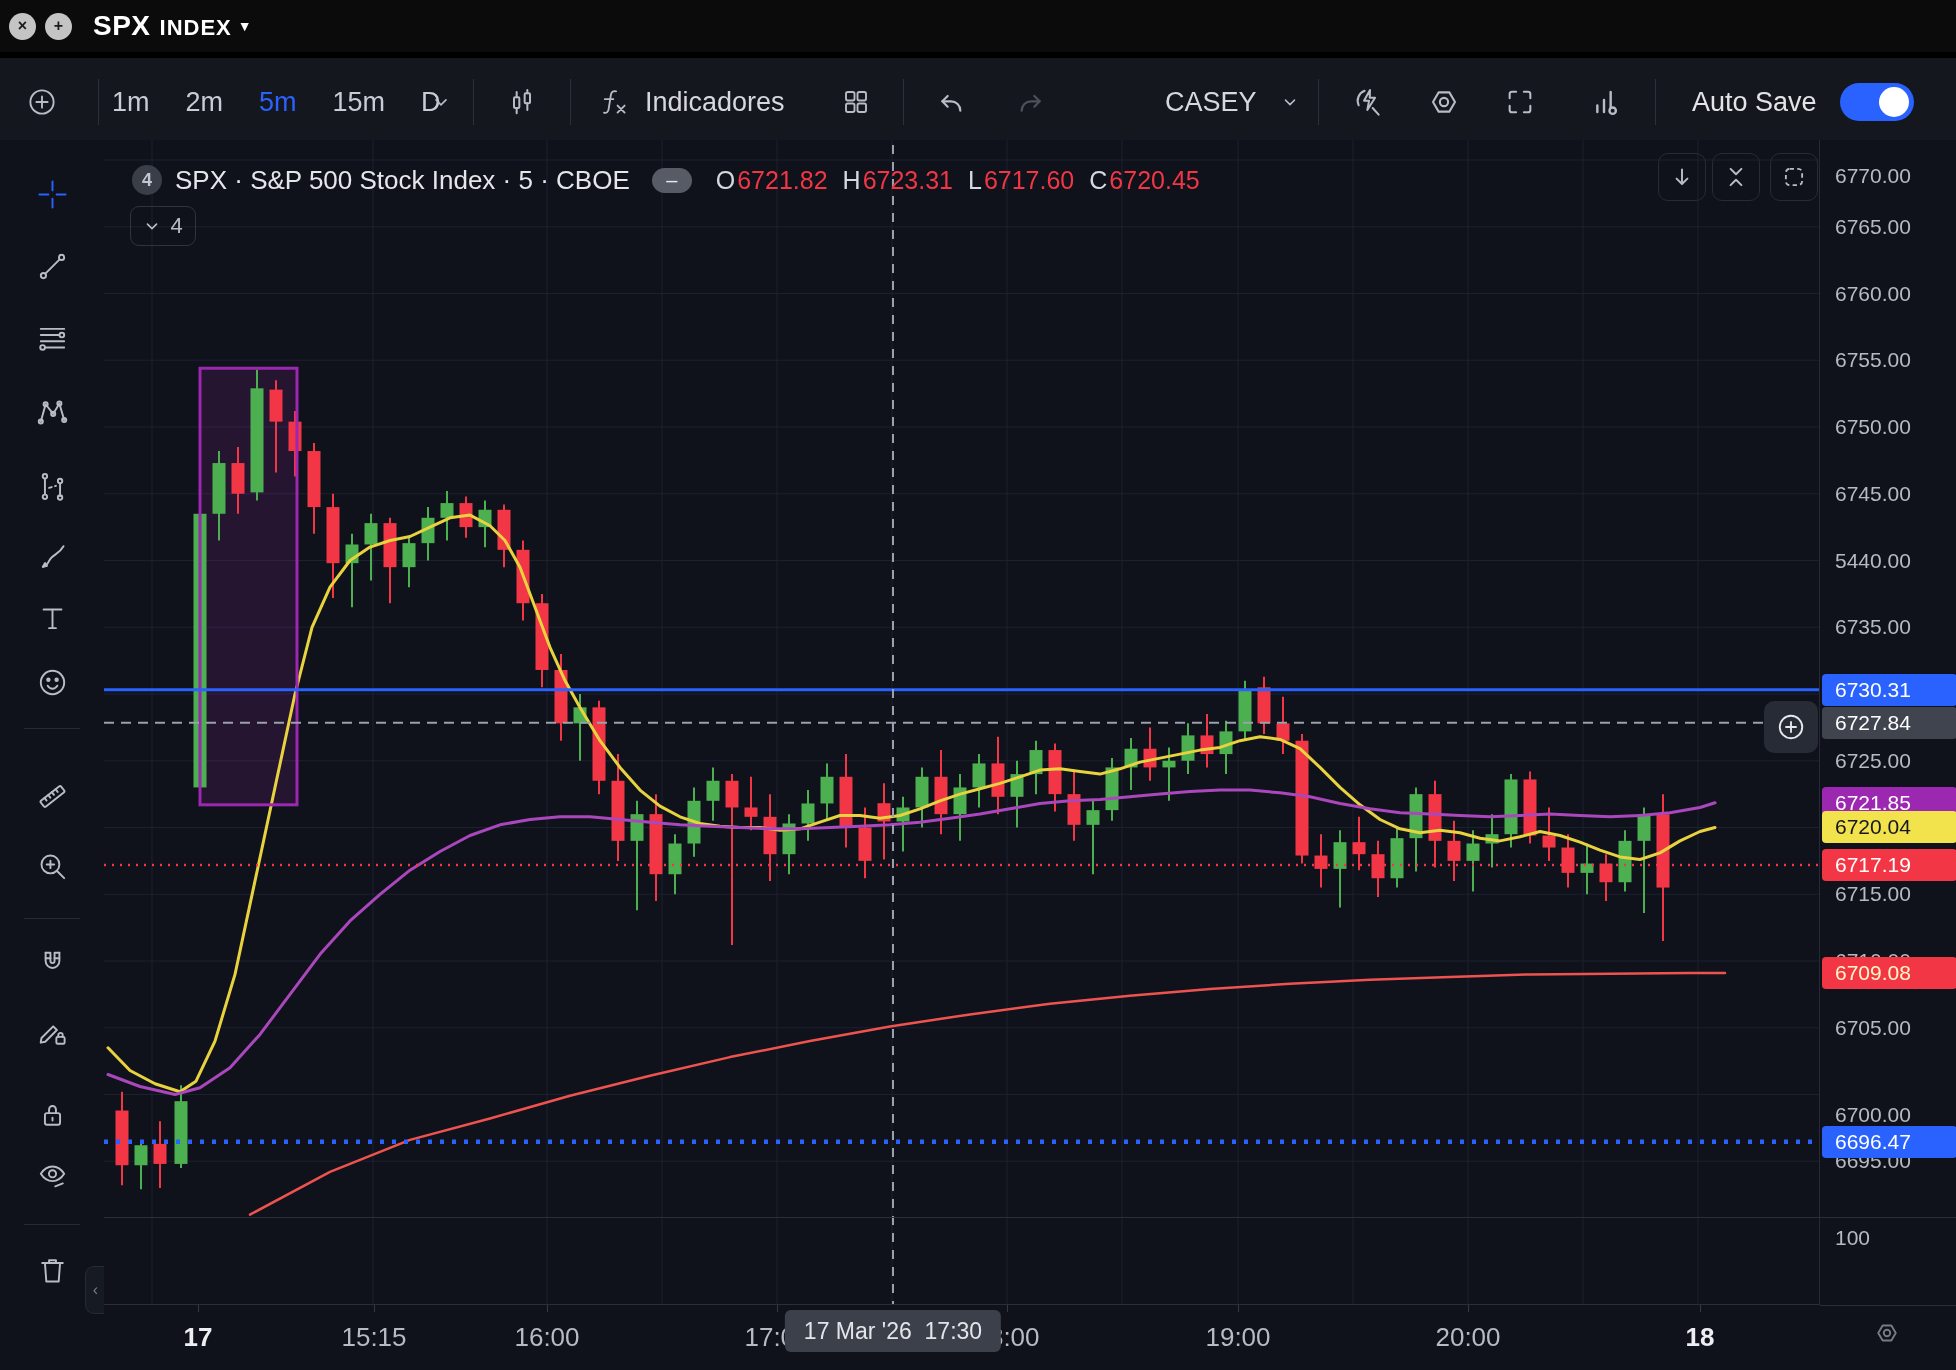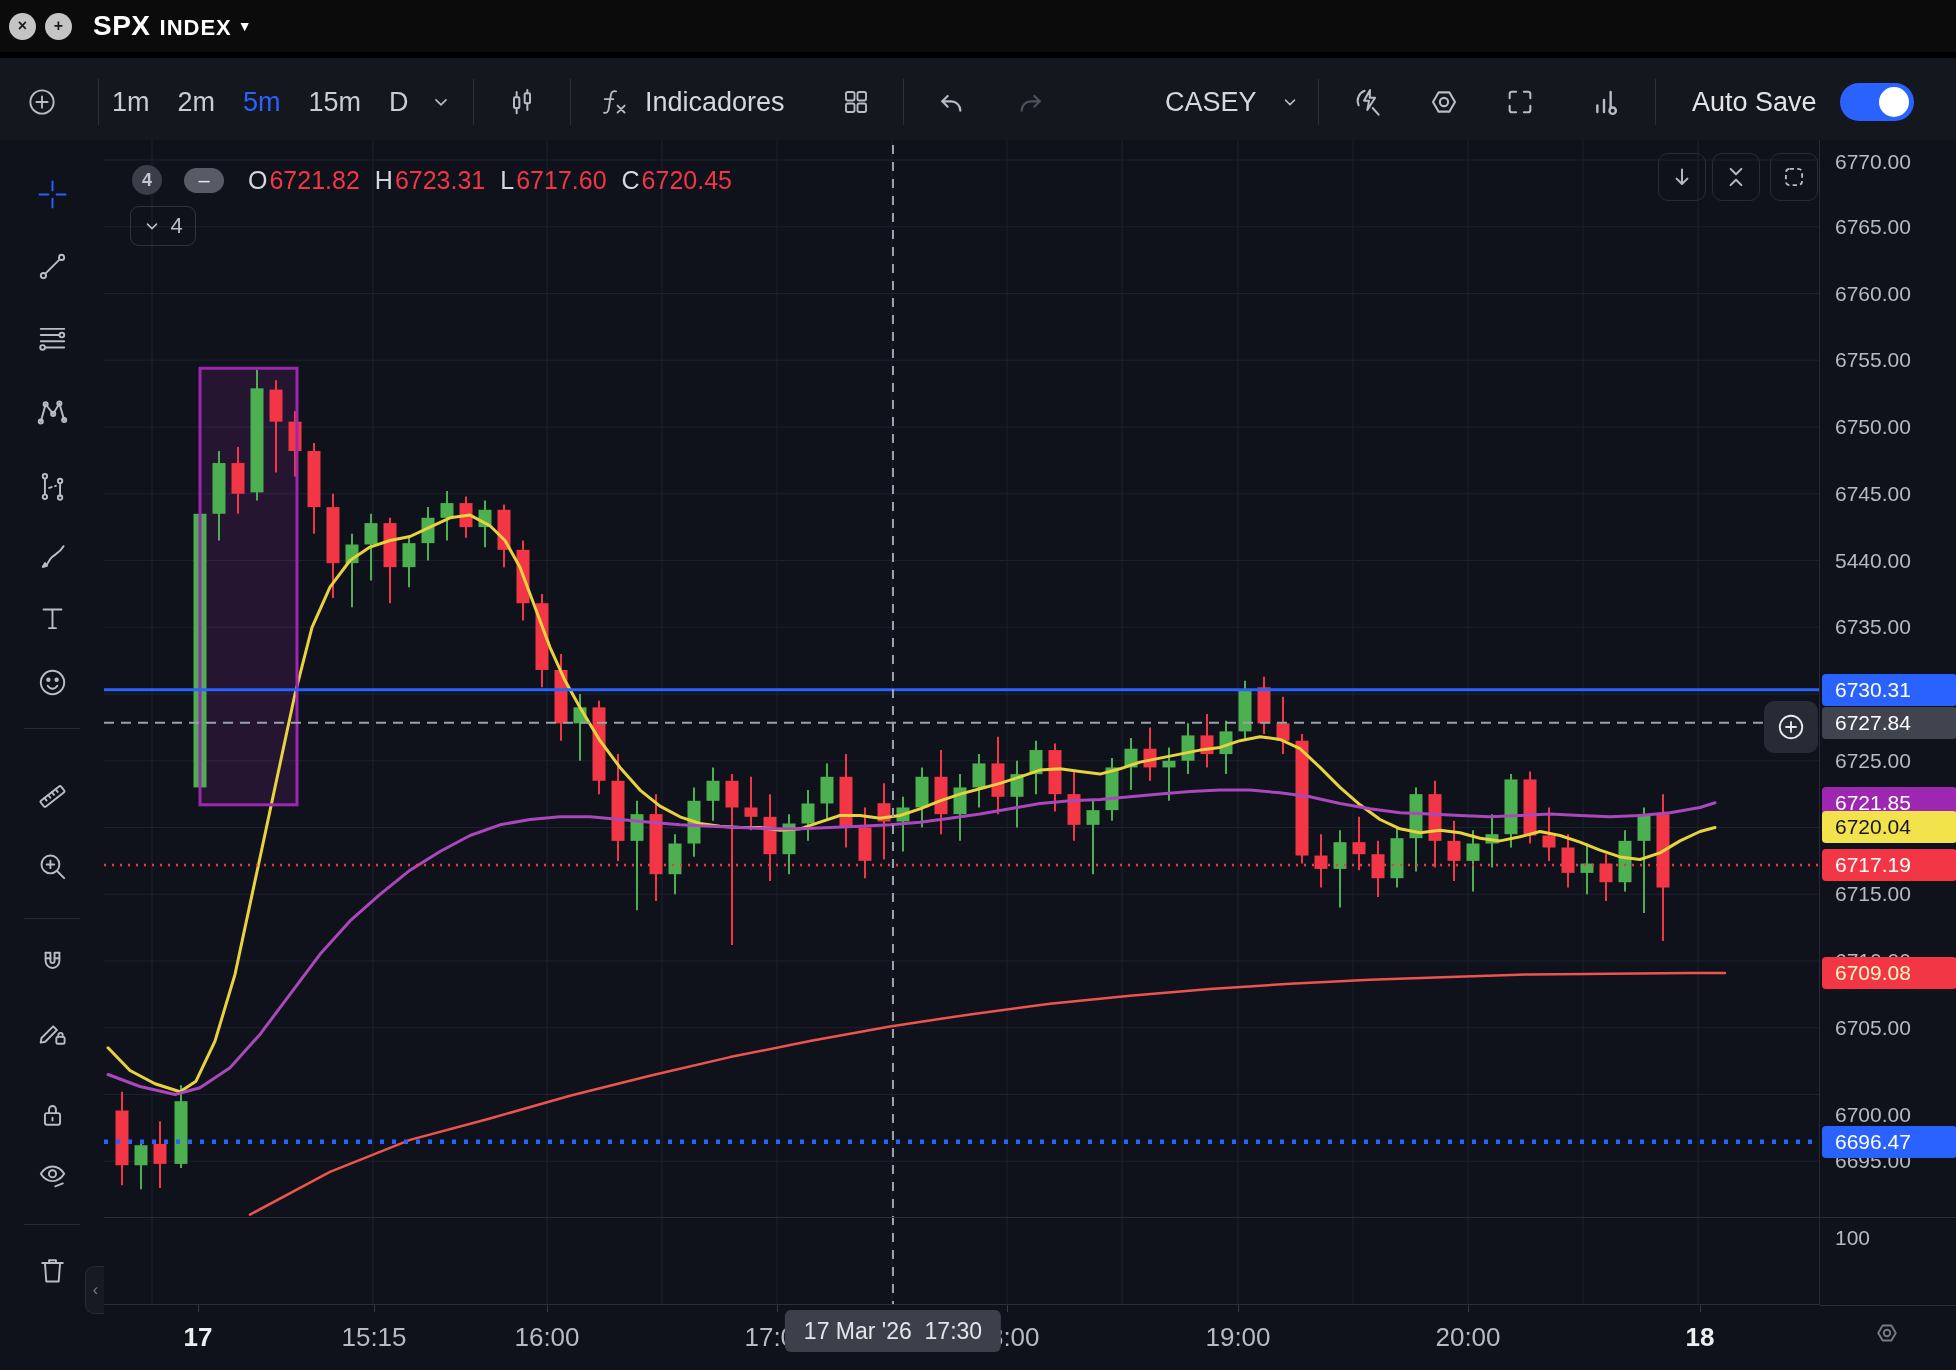--- a/index.html
+++ b/index.html
@@ -12,21 +12,21 @@
           align-items:center;justify-content:center;font-size:16px;font-weight:700;margin-left:9px;cursor:default;}
   .tb-title{margin-left:21px;display:flex;align-items:baseline;color:#fff;}
   .tb-sym{font-size:28px;font-weight:800;letter-spacing:.5px;}
   .tb-sfx{font-size:22px;font-weight:700;margin-left:9px;letter-spacing:1px;}
   .tb-caret{font-size:14px;margin-left:6px;color:#fff;align-self:center;}
   
   .toolbar{position:absolute;top:52px;left:0;right:0;height:88px;background:#15171e;border-top:6px solid #000;}
   .tbi{position:absolute;top:50%;transform:translate(-50%,-50%);display:flex;align-items:center;justify-content:center;color:#b7bcc6;}
   .tbtext{position:absolute;top:50%;transform:translateY(-50%);font-size:27px;color:#d5d8de;white-space:nowrap;}
   .tb-divider{position:absolute;top:50%;transform:translateY(-50%);width:1px;height:46px;background:#2c3039;}
-  .tf-group{position:absolute;left:112px;top:50%;transform:translateY(-50%);display:flex;gap:28px;align-items:center;}
+  .tf-group{position:absolute;left:112px;top:50%;transform:translateY(-50%);display:flex;gap:36px;align-items:center;}
   .tf{font-size:27px;color:#c8ccd4;cursor:default;}
   .tf.active{color:#2962ff;}
   .dim{color:#4d515c;}
   .toggle{position:absolute;left:1840px;top:50%;transform:translateY(-50%);width:74px;height:38px;border-radius:19px;background:#2962ff;}
   .toggle .knob{position:absolute;top:4px;right:5px;width:30px;height:30px;border-radius:50%;background:#fff;}
   
   .sidebar{position:absolute;top:140px;left:0;bottom:0;width:104px;background:#0f121a;border-right:1px solid #1f232e;}
   .tool{position:absolute;left:50%;transform:translate(-50%,-50%);width:48px;height:48px;border-radius:8px;
         display:flex;align-items:center;justify-content:center;color:#b7bcc6;}
   .tool.active{color:#2962ff;}
@@ -496,20 +496,21 @@
       <rect x="200" y="368.2600000000049" width="97" height="436.5449999999976" fill="none" stroke="#9c27b0" stroke-width="3"></rect>
       <line x1="104" x2="1820" y1="689.8614999999946" y2="689.8614999999946" stroke="#2962ff" stroke-width="3"></line>
       <line x1="104" x2="1820" y1="722.8359999999981" y2="722.8359999999981" stroke="#9ba1ac" stroke-width="2" stroke-dasharray="10 7"></line>
       <line x1="104" x2="1820" y1="865.0135000000054" y2="865.0135000000054" stroke="#f23645" stroke-width="2.5" stroke-dasharray="2 6"></line>
       <line x1="104" x2="1820" y1="1141.6254999999965" y2="1141.6254999999965" stroke="#2962ff" stroke-width="4.5" stroke-dasharray="4 8"></line>
       <line x1="893" x2="893" y1="145" y2="1305" stroke="#9ba1ac" stroke-width="2" stroke-dasharray="9 8"></line>
     </svg>
 
   <div class="legend-row">
     <div class="lg-badge">4</div>
+    <div class="lg-title">SPX · S&amp;P 500 Stock Index · 5 · CBOE</div>
     <div class="lg-pill">
         <span>–</span>
       </div>
     <div class="ohlc">
       <span class="k">O</span>
         <span class="v">6721.82</span>
       <span class="k">H</span>
         <span class="v">6723.31</span>
       <span class="k">L</span>
         <span class="v">6717.60</span>
@@ -550,21 +551,21 @@
 </div>
 
 <div class="price-axis">
   <div class="pa-line"></div>
   <div class="pa-gear">
     <svg width="30" height="30" viewBox="0 0 24 24" fill="none" stroke="currentColor" stroke-width="1.5" stroke-linejoin="round">
         <path d="M5 12l3.5-6h7L19 12l-3.5 6h-7z"></path>
         <circle cx="12" cy="12" r="2.6"></circle>
       </svg>
   </div>
-<div class="pa-tick" style="top: 9px;">6770.00</div>
+<div class="pa-tick" style="top: 23px;">6770.00</div>
     <div class="pa-tick" style="top: 73.75px;">6765.00</div>
     <div class="pa-tick" style="top: 140.5px;">6760.00</div>
     <div class="pa-tick" style="top: 207.25px;">6755.00</div>
     <div class="pa-tick" style="top: 274px;">6750.00</div>
     <div class="pa-tick" style="top: 340.75px;">6745.00</div>
     <div class="pa-tick" style="top: 407.5px;">5440.00</div>
     <div class="pa-tick" style="top: 474.25px;">6735.00</div>
     <div class="pa-tick" style="top: 541px;">6730.00</div>
     <div class="pa-tick" style="top: 607.75px;">6725.00</div>
     <div class="pa-tick" style="top: 674.5px;">6720.00</div>

